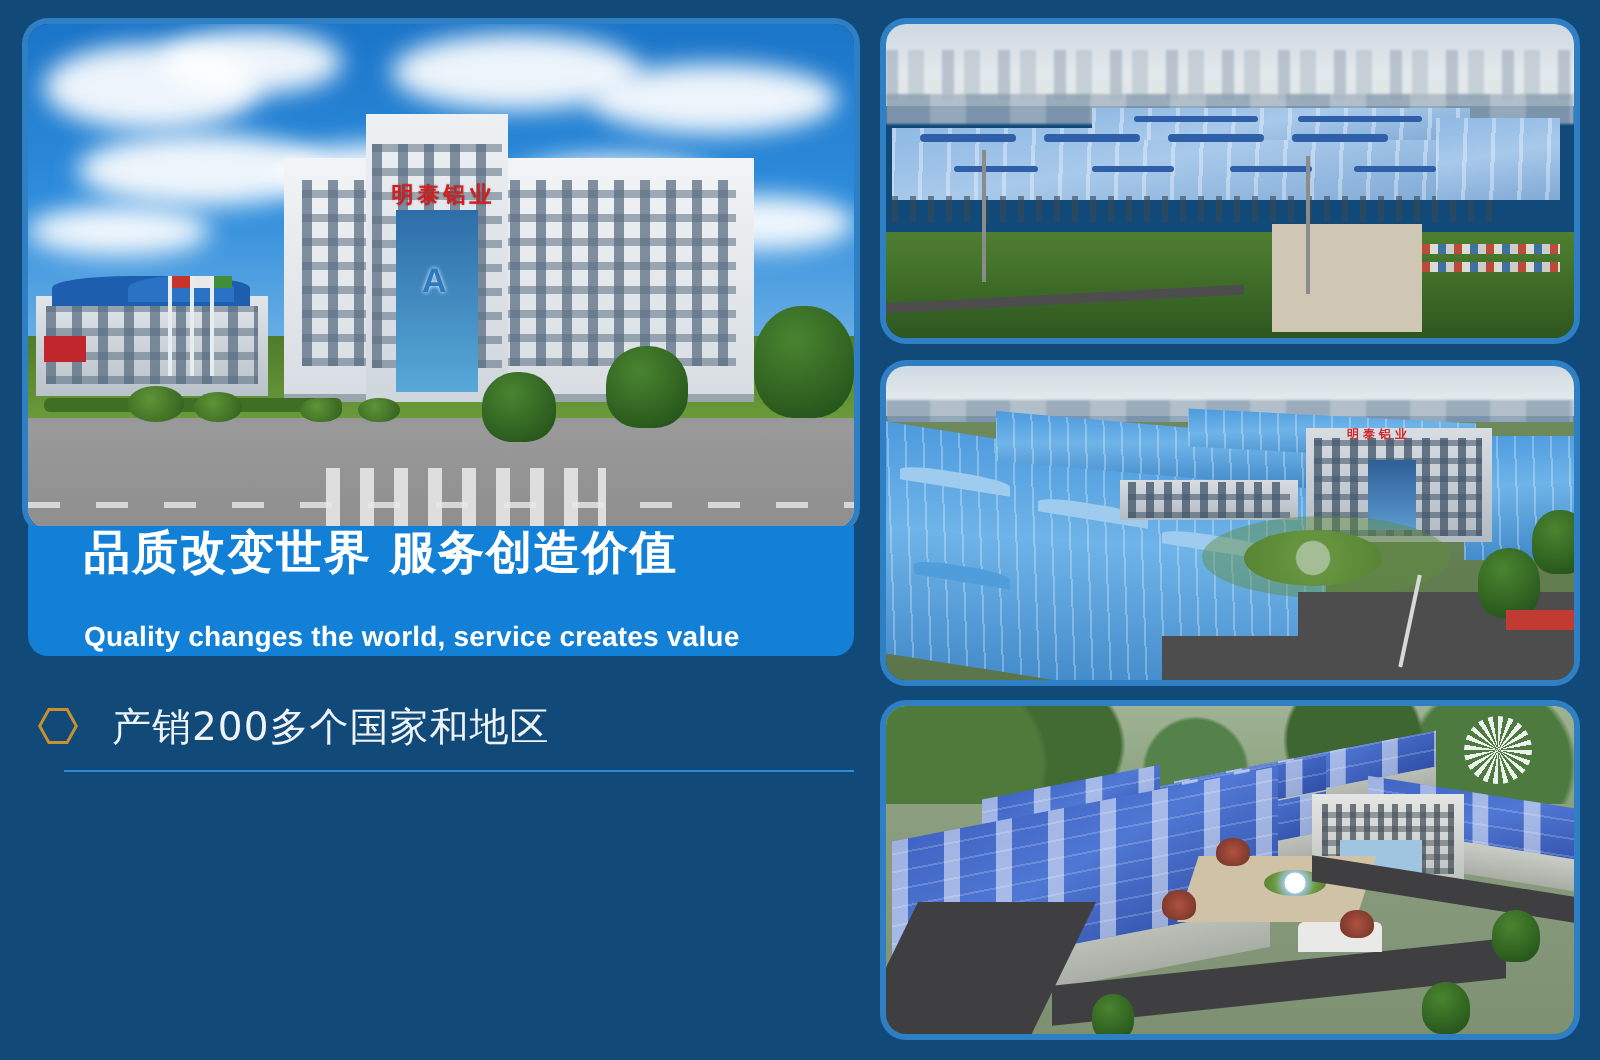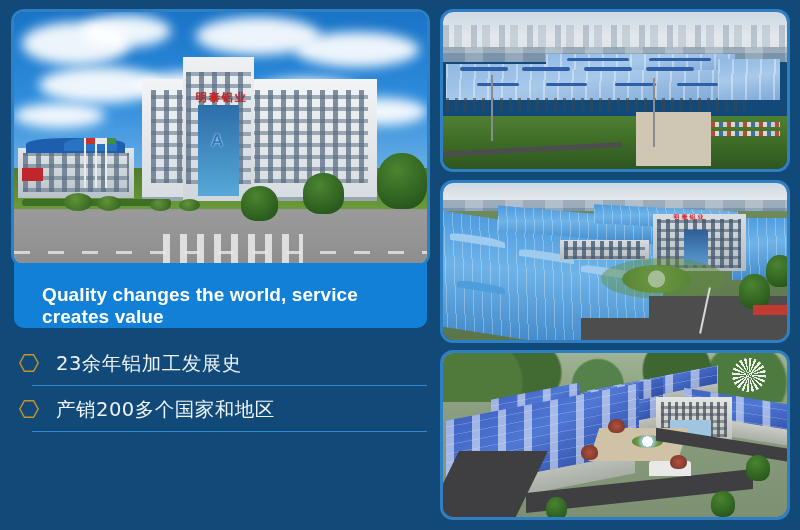--- a/index.html
+++ b/index.html
@@ -147,21 +147,21 @@
   #tagline-cn {
     color: #ffffff;
     font-size: 23px;
     font-weight: bold;
     letter-spacing: 1px;
     line-height: 1.1;
     font-family: "DejaVu Sans", "Liberation Sans", sans-serif;
   }
   #tagline-en {
     color: #ffffff;
-    font-size: 19px;
+    font-size: 14px;
     font-weight: bold;
     margin-top: 20px;
     letter-spacing: .1px;
   }
 
   
   #feature-list {
     position: absolute;
     left: 14px; top: 340px; width: 413px;
   }
@@ -397,32 +397,26 @@
       <div class="tree" style="left:55%; bottom:17%; width:9%;  height:14%;"></div>
       <div class="tree" style="left:70%; bottom:20%; width:10%; height:16%;"></div>
       <div class="tree" style="left:88%; bottom:22%; width:12%; height:22%;"></div>
 
       <div class="crosswalk"></div>
       <div class="hero-road-line"></div>
     </div>
   </div>
 
   <div id="tagline-banner">
+    <div id="tagline-cn">品质改变世界  服务创造价值</div>
     <div id="tagline-en">Quality changes the world, service creates value</div>
   </div>
 
   <div id="feature-list">
 
-    <div class="feature-row">
-      <svg class="hex-icon" viewBox="0 0 24 24">
-        <polygon points="7,3 17,3 22,12 17,21 7,21 2,12" fill="none" stroke="#c8912c" stroke-width="1.6"></polygon>
-      </svg>
-      <span class="feature-text">23余年铝加工发展史</span>
-      <div class="feature-divider"></div>
-    </div>
 
     <div class="feature-row">
       <svg class="hex-icon" viewBox="0 0 24 24">
         <polygon points="7,3 17,3 22,12 17,21 7,21 2,12" fill="none" stroke="#c8912c" stroke-width="1.6"></polygon>
       </svg>
       <span class="feature-text">产销200多个国家和地区</span>
       <div class="feature-divider"></div>
     </div>
 
 

